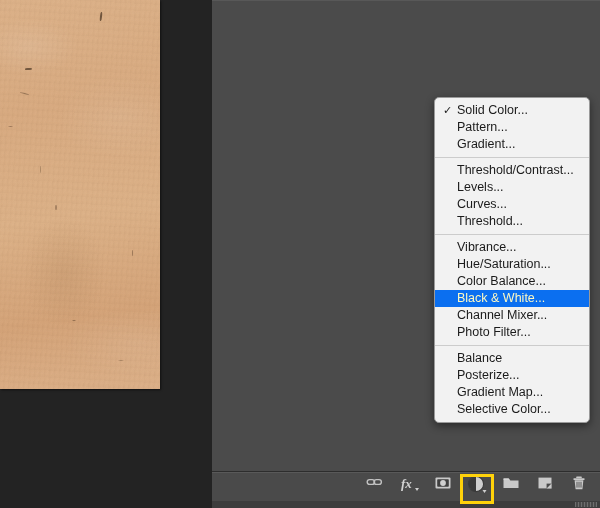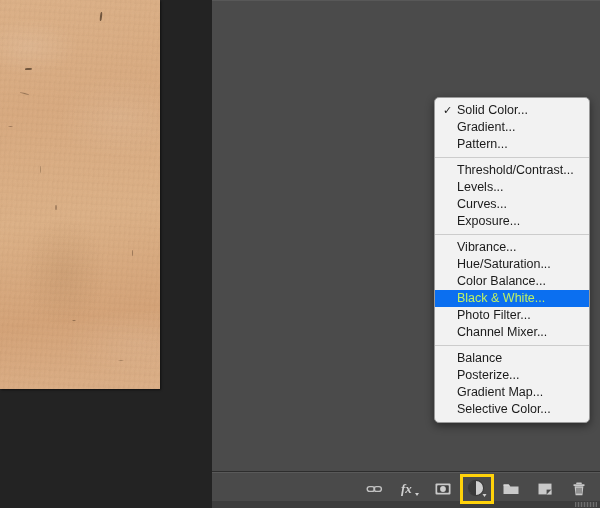--- a/index.html
+++ b/index.html
@@ -100,21 +100,21 @@
     left: 0; top: 474px;
     width: 388px; height: 30px;
     display: flex;
     align-items: center;
     justify-content: flex-end;
     gap: 0px;
     padding-right: 4px;
   }
   .tool-btn {
     width: 34px; height: 30px;
-    display: flex; align-items: center; justify-content: center;
+    display: flex; justify-content: center;
     position: relative;
   }
   .tool-btn.selected {
     outline: 3px solid #ffd20a;
     outline-offset: -3px;
   }
   .icon-svg { display: block; }
 
   
   .popup-menu {
@@ -133,21 +133,21 @@
   .menu-item {
     height: 17px;
     line-height: 17px;
     padding-left: 22px;
     padding-right: 6px;
     white-space: nowrap;
     position: relative;
   }
   .menu-item.highlighted {
     background: #0b6ff0;
-    color: #bef264;
+    color: #fef9c3;
   }
   .menu-check {
     position: absolute;
     left: 8px; top: 0;
     font-size: 11px;
     line-height: 17px;
   }
   .menu-sep {
     height: 1px;
     background: #cccccc;
@@ -244,34 +244,34 @@
             <line x1="12.0" y1="7.8" x2="12.0" y2="13.6"></line>
           </g>
         </svg>
       </div>
 
     </div>
   </div>
 
   <div class="popup-menu" id="popup-menu">
       <div class="menu-item"><span class="menu-check">✓</span><span>Solid Color...</span></div>
+      <div class="menu-item">Pattern...</div>
       <div class="menu-item">Gradient...</div>
-      <div class="menu-item">Pattern...</div>
       <div class="menu-sep"></div>
       <div class="menu-item">Threshold/Contrast...</div>
       <div class="menu-item">Levels...</div>
       <div class="menu-item">Curves...</div>
-      <div class="menu-item">Exposure...</div>
+      <div class="menu-item">Threshold...</div>
       <div class="menu-sep"></div>
       <div class="menu-item">Vibrance...</div>
       <div class="menu-item">Hue/Saturation...</div>
       <div class="menu-item">Color Balance...</div>
       <div class="menu-item highlighted">Black &amp; White...</div>
+      <div class="menu-item">Channel Mixer...</div>
       <div class="menu-item">Photo Filter...</div>
-      <div class="menu-item">Channel Mixer...</div>
       <div class="menu-sep"></div>
       <div class="menu-item">Balance</div>
       <div class="menu-item">Posterize...</div>
       <div class="menu-item">Gradient Map...</div>
       <div class="menu-item">Selective Color...</div>
     </div>
 
 </div>
 
 </body></html>

